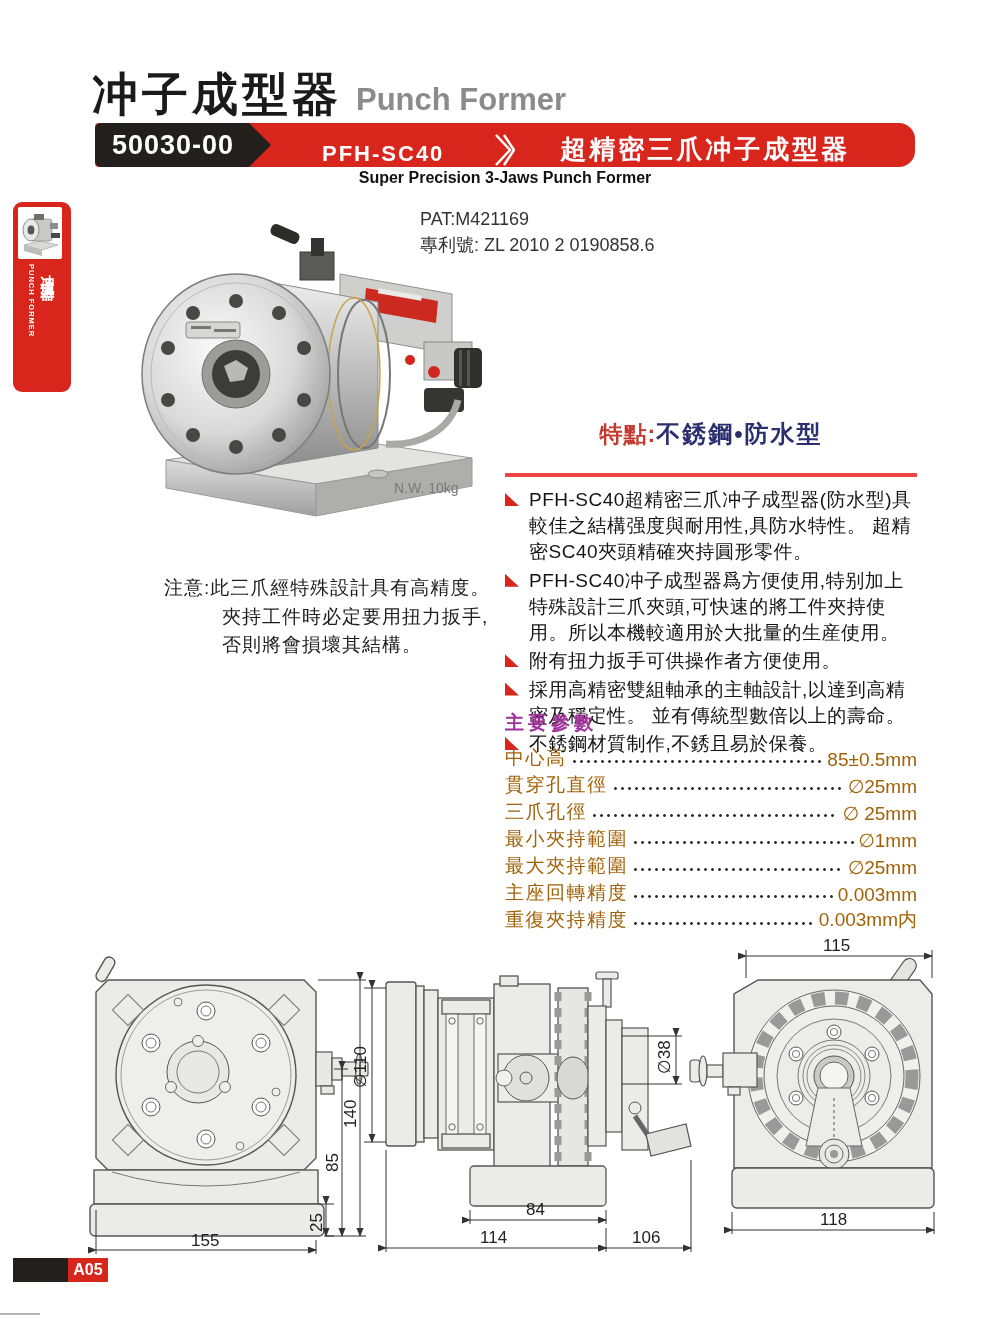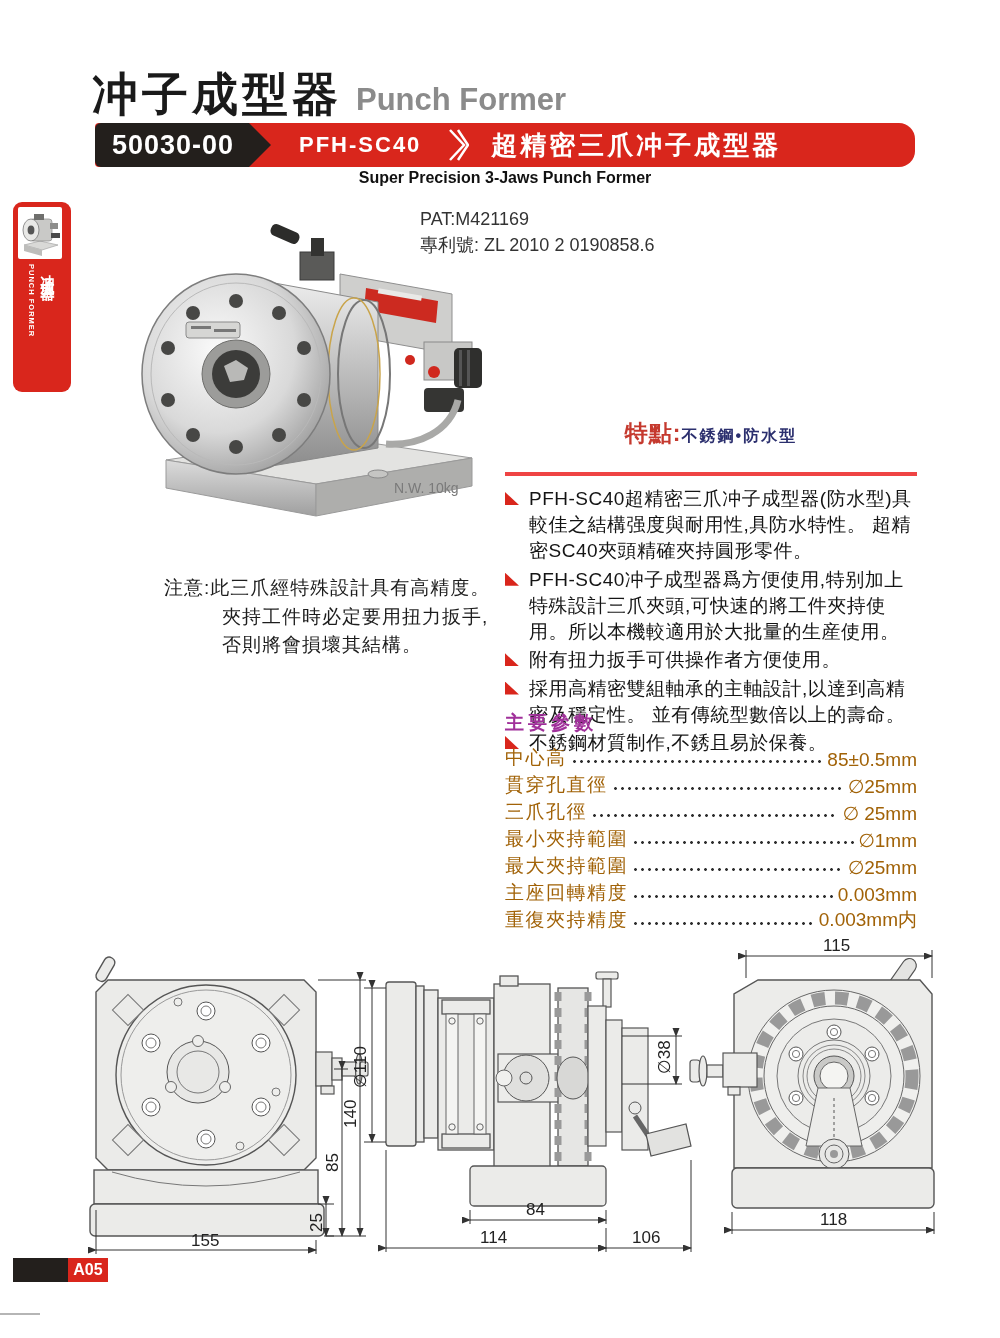--- a/index.html
+++ b/index.html
@@ -6,21 +6,21 @@
   html,body { background:#fff; }
   body { font-family:"Liberation Sans","DejaVu Sans",sans-serif; color:#1c1c1c; }
   .page { position:relative; width:1000px; height:1338px; background:#ffffff; overflow:hidden; margin:0 auto; }
 
   
   .title-row { position:absolute; left:92px; top:64px; display:flex; align-items:baseline; gap:14px; }
   .title-cjk { font-size:46px; font-weight:bold; color:#1a1a1a; letter-spacing:4px; }
   .title-en  { font-size:31px; font-weight:bold; color:#8b8b8b; }
 
   .banner { position:absolute; left:95px; top:123px; width:820px; height:44px;
-            background:#d9261c; border-radius:4px 16px 16px 4px; display:flex; align-items:center; }
+            background:#d9261c; border-radius:4px 16px 16px 4px; display:flex; align-items:flex-end;gap:23px; }
   .banner-code { position:relative; background:#231f1c; color:#fff; height:44px; min-width:176px;
             border-radius:6px 0 0 6px; display:flex; align-items:center; justify-content:center;
             font-size:27px; font-weight:bold; letter-spacing:1px; padding:0 10px;
             clip-path:polygon(0 0, calc(100% - 22px) 0, 100% 50%, calc(100% - 22px) 100%, 0 100%);
             padding-right:30px; }
   .banner-model { color:#fff; font-size:22px; font-weight:bold; letter-spacing:2px; margin-left:28px; }
   .banner-chevron { margin-left:26px; display:flex; align-items:center; }
   .banner-cjk { color:#fff; font-size:26px; font-weight:bold; letter-spacing:3px; margin-left:22px; }
   .subtitle { position:absolute; left:95px; top:169px; width:820px; text-align:center;
             font-size:16px; font-weight:bold; color:#111; }
@@ -42,21 +42,21 @@
   .nw { position:absolute; left:394px; top:480px; font-size:14px; color:#7a7a7a; }
   .note { position:absolute; left:164px; top:574px; font-size:19px; color:#1d1d1d; line-height:1.5;
             letter-spacing:1px; }
   .note .ind { padding-left:58px; }
 
   
   .features { position:absolute; left:505px; top:418px; width:412px; }
   .feat-head { display:flex; justify-content:center; align-items:baseline;
             border-bottom:4px solid #ef4444; padding-bottom:23px; }
   .feat-title { color:#c5392e; font-size:23px; font-weight:bold; letter-spacing:1px; }
-  .feat-tag { color:#2b2f6e; font-size:16px; font-weight:bold; letter-spacing:2px; }
+  .feat-tag { color:#2b2f6e; font-size:24px; font-weight:bold; letter-spacing:2px; }
   .feat-list { list-style:none; margin-top:10px; }
   .feat-list li { position:relative; padding-left:24px; font-size:19px; line-height:1.38;
             color:#141414; margin-bottom:2px; letter-spacing:0.5px; }
   .tri { position:absolute; left:0; top:6px; width:14px; height:13px; background:#d9261c;
             clip-path:polygon(0 0, 100% 100%, 0 100%); }
 
   
   .params { position:absolute; left:505px; top:710px; width:412px; }
   .par-head { color:#a0309a; font-size:19px; font-weight:bold; letter-spacing:4px; margin-bottom:8px; }
   .par-row { display:flex; align-items:flex-end; font-size:19px; color:#a16207; height:27px; }

